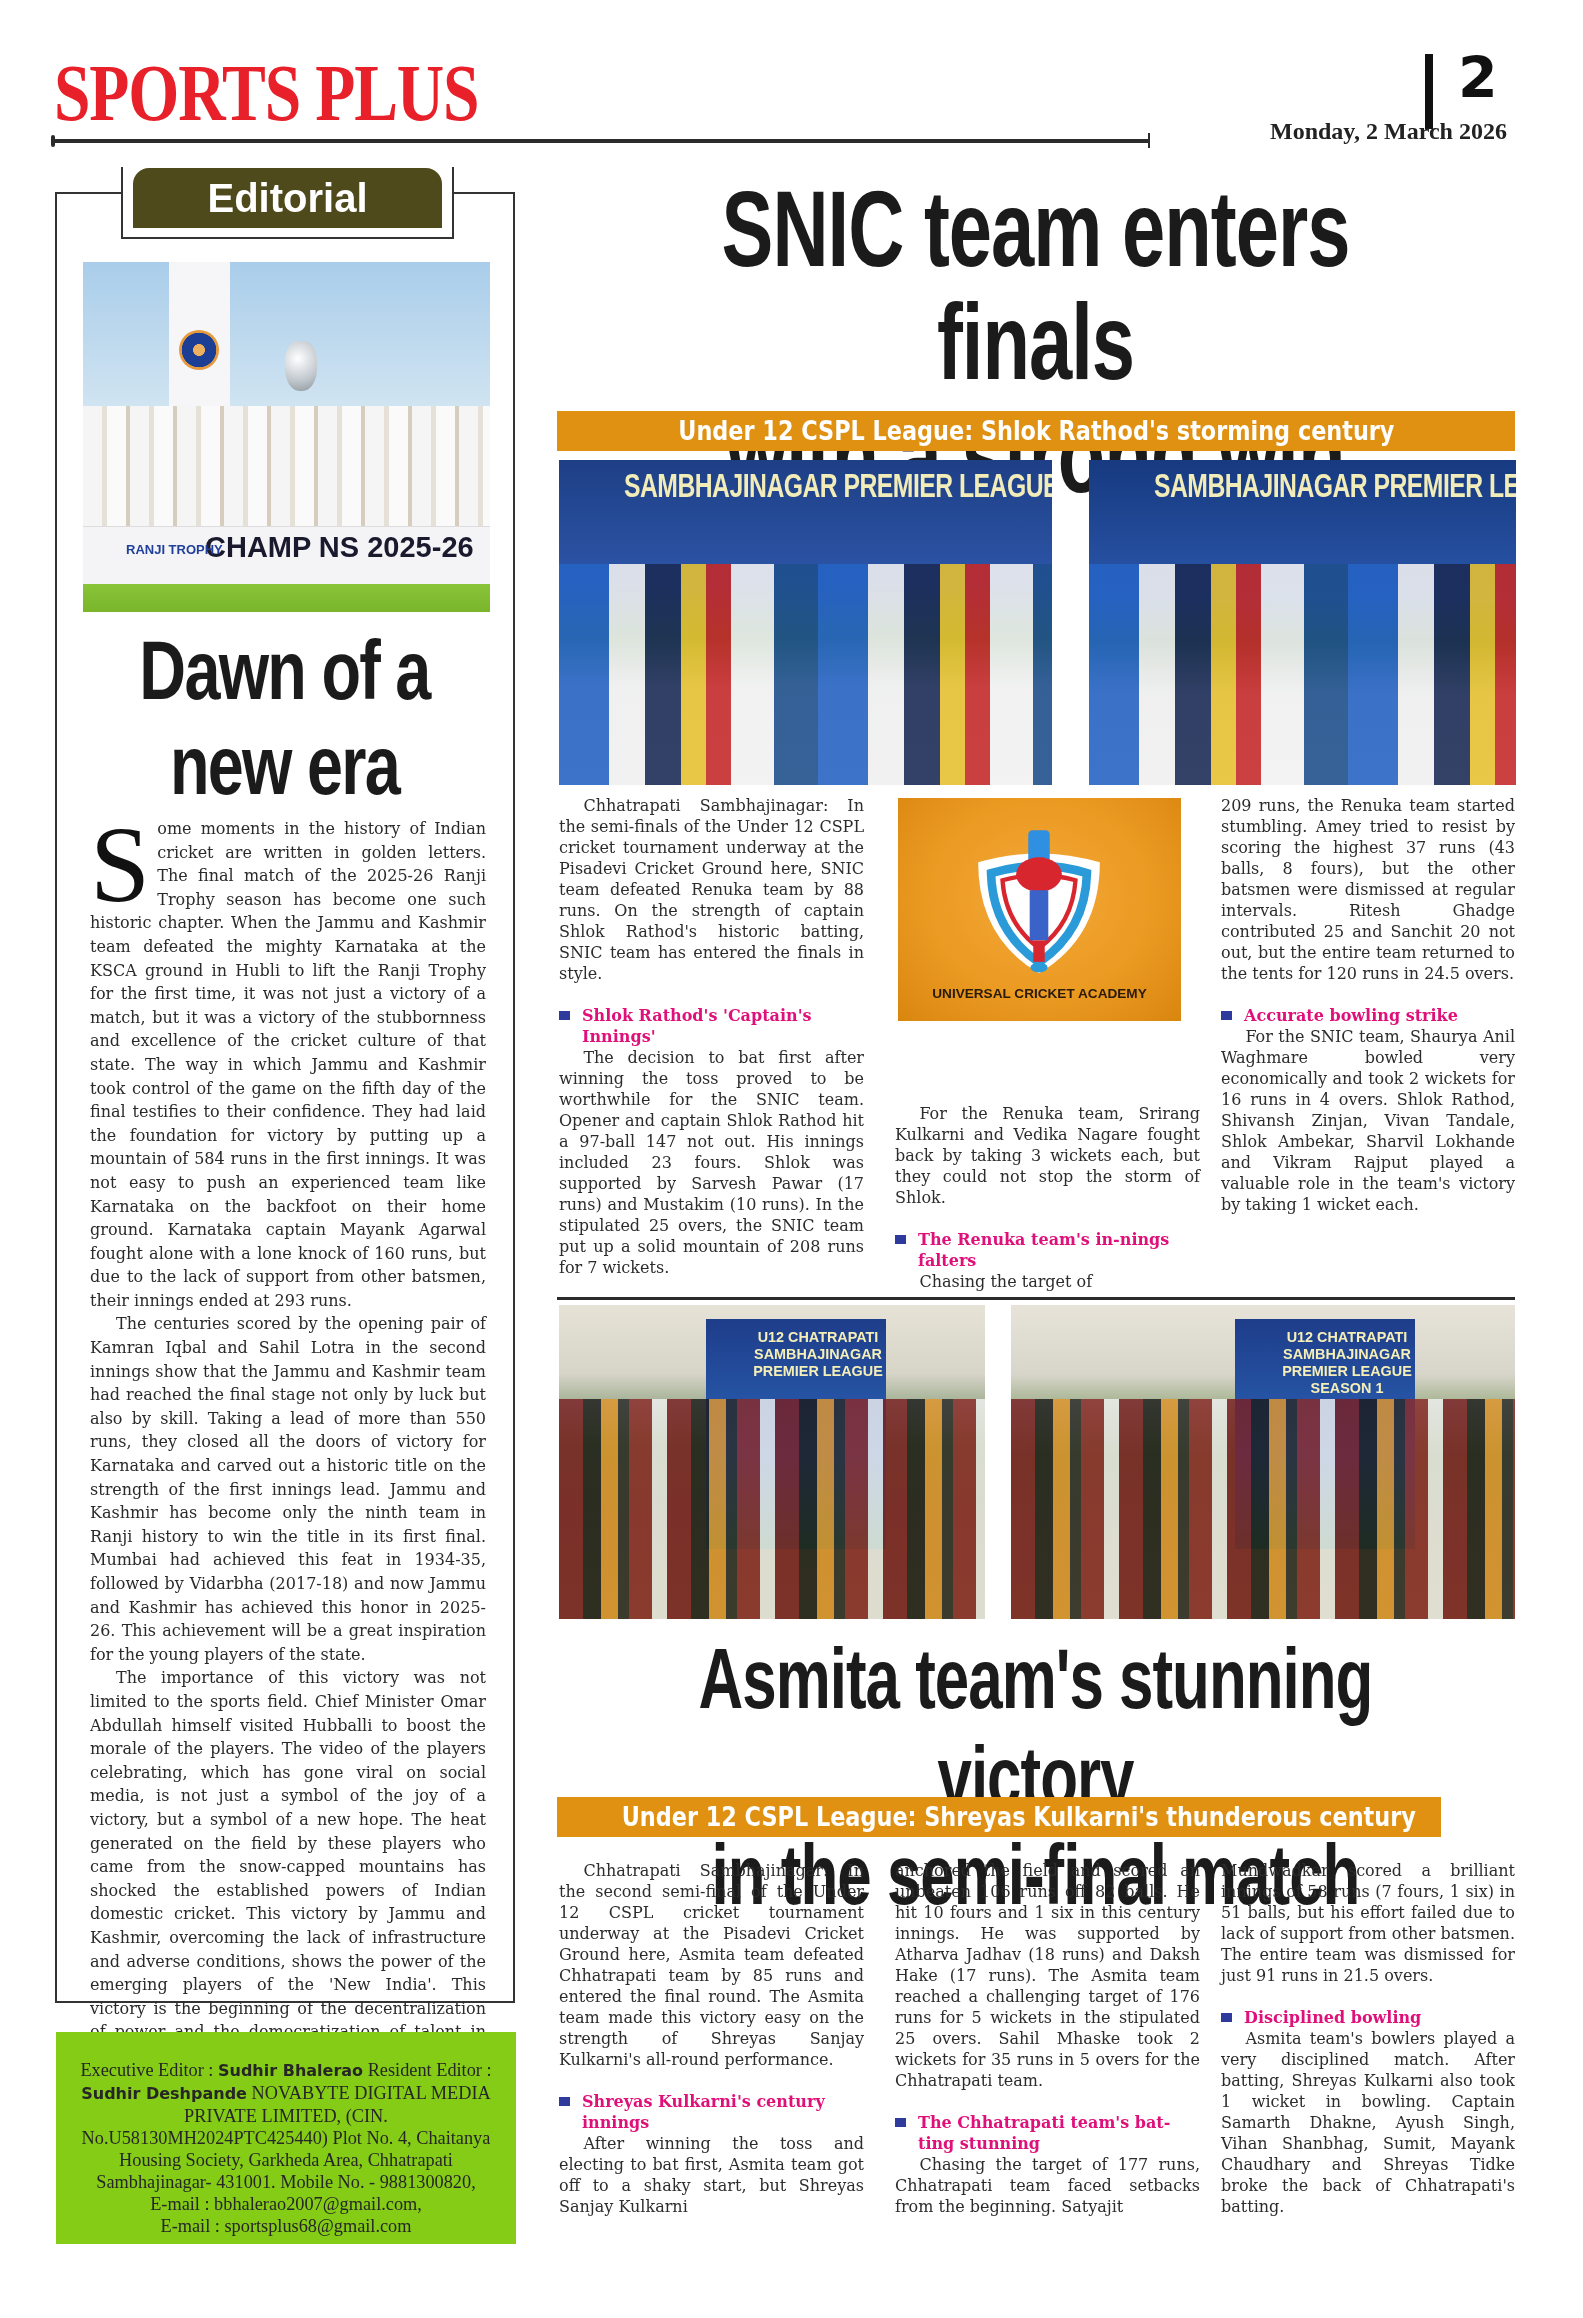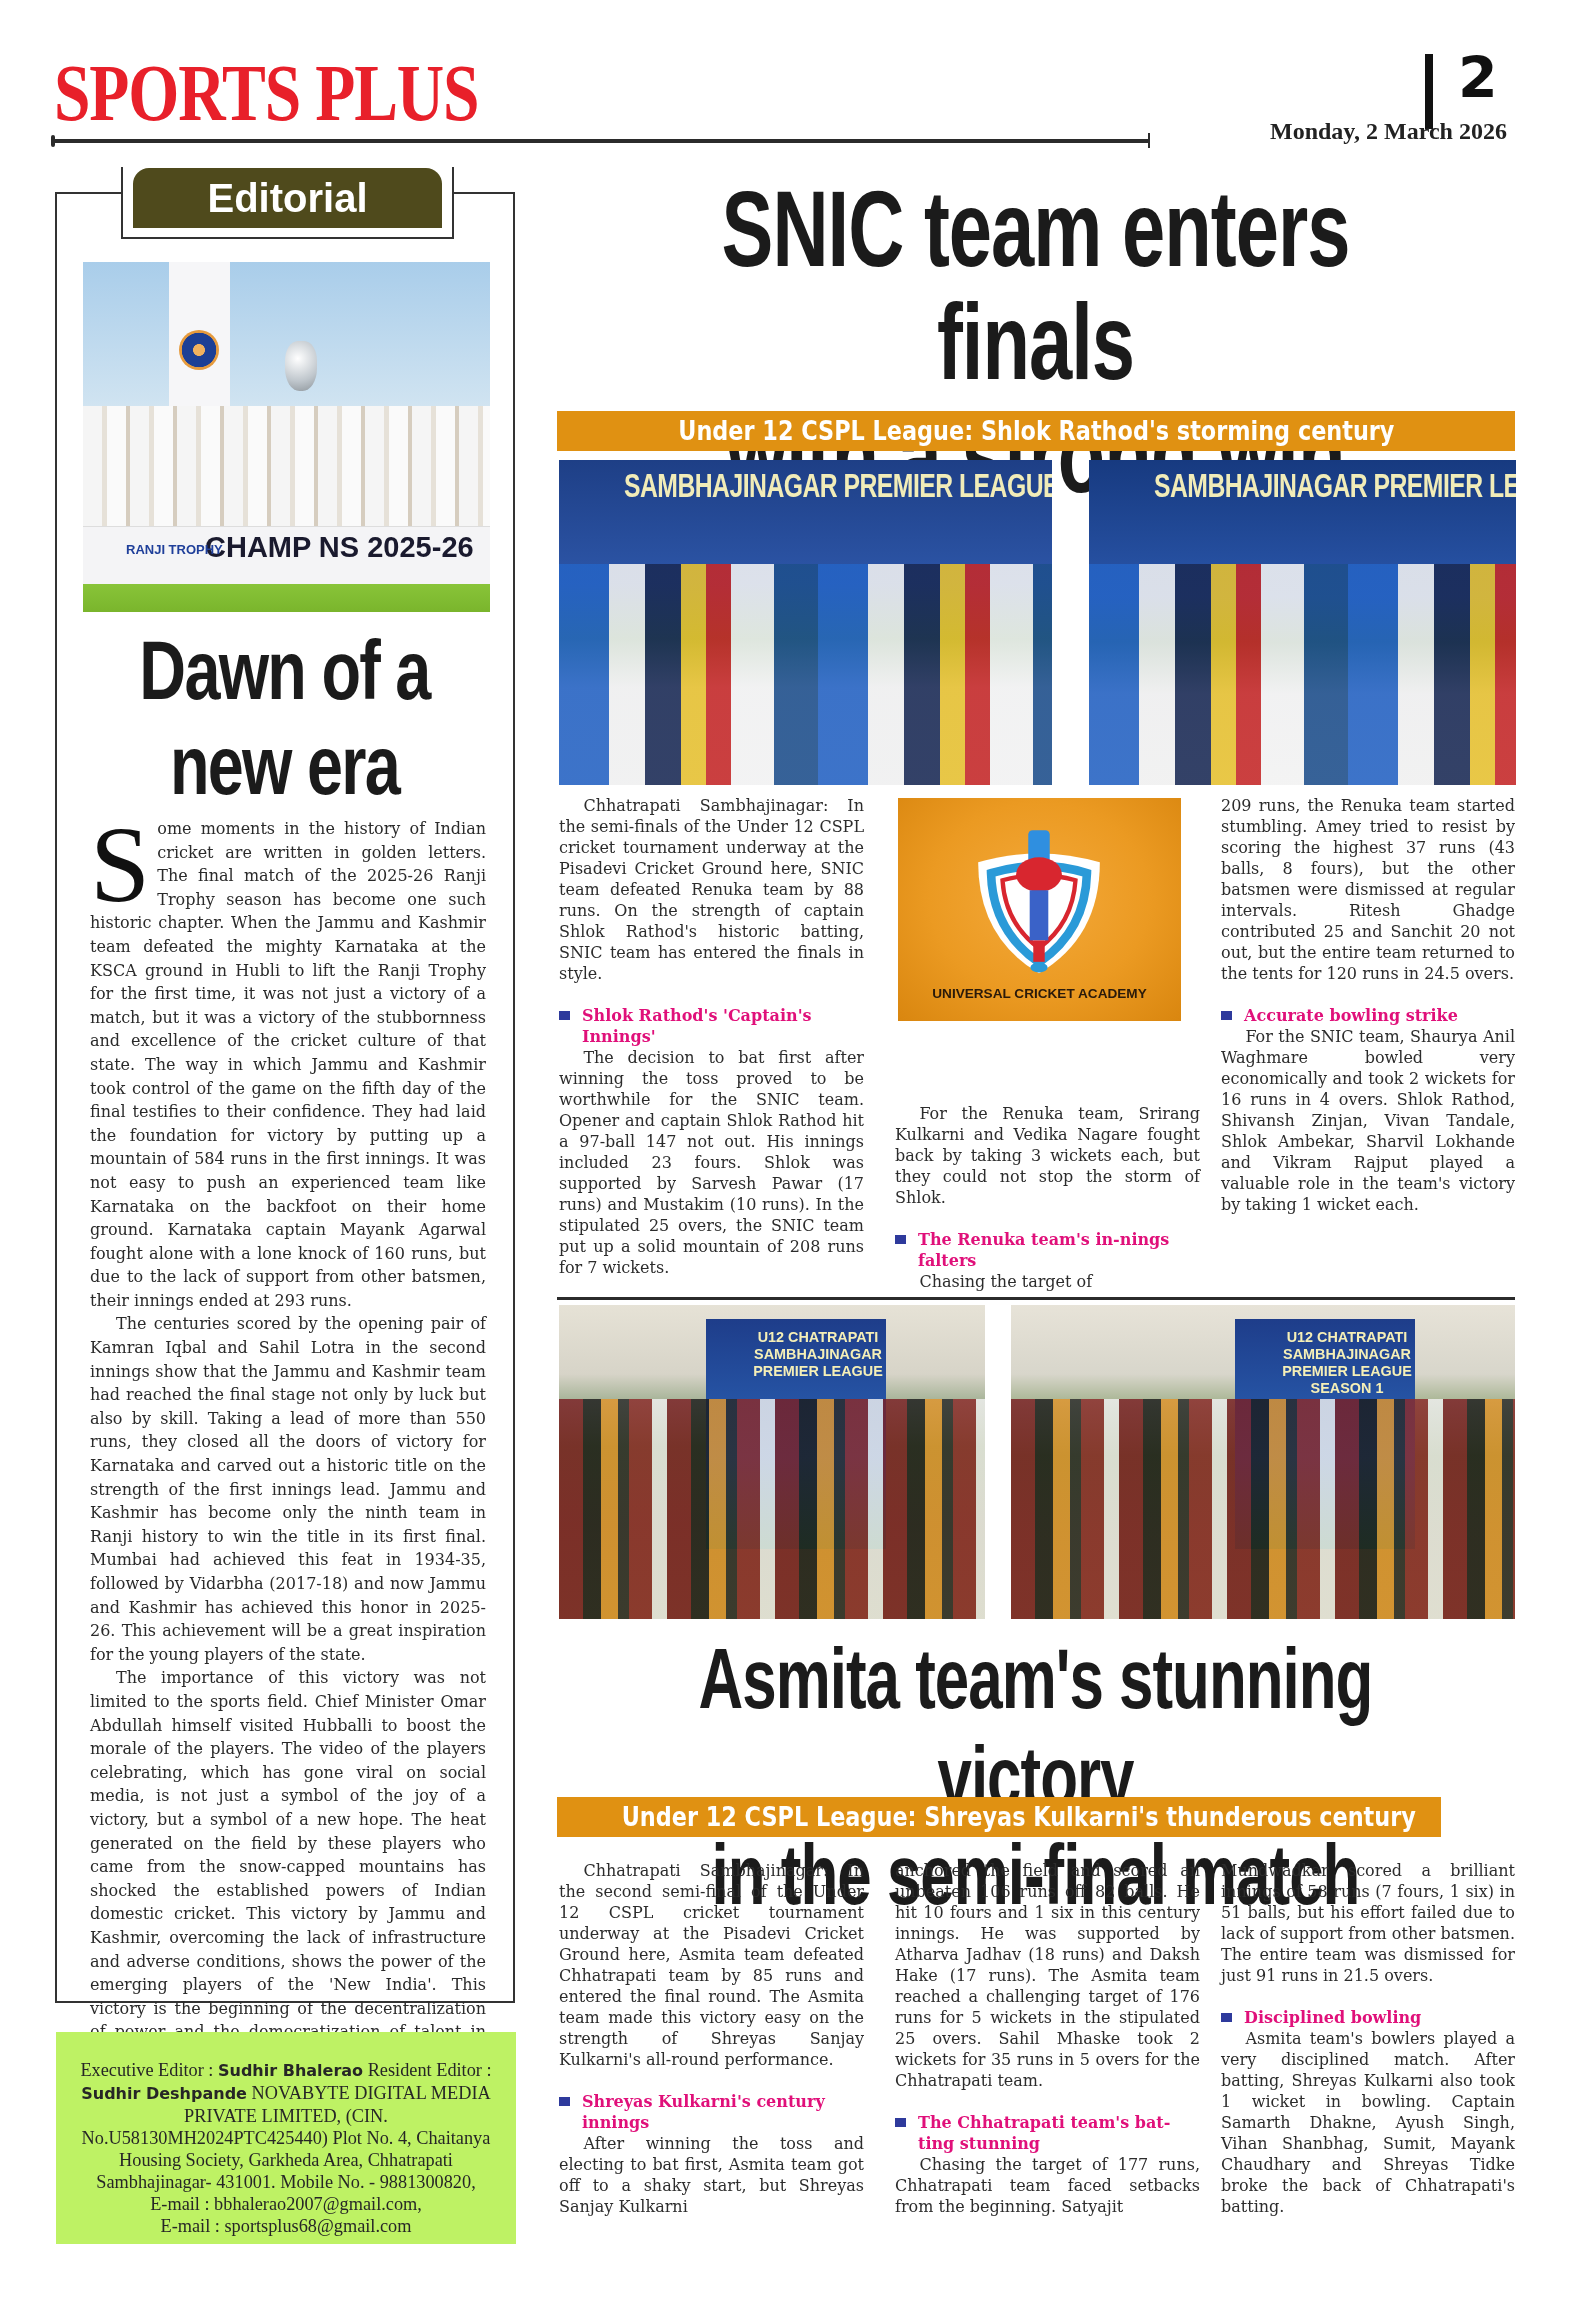--- a/index.html
+++ b/index.html
@@ -24,21 +24,21 @@
   .ed-photo .ranji{position:absolute;left:43px;top:280px;font-family:"Liberation Sans",sans-serif;font-weight:bold;font-size:13px;color:#1f3f9a;}
   .ed-photo .flag{position:absolute;left:86px;top:0;width:61px;height:144px;background:#f6f6f8;}
   .ed-photo .emblem{position:absolute;left:96px;top:68px;width:40px;height:40px;border-radius:50%;background:radial-gradient(circle,#f0b15e 0 20%,#1c3f95 22% 60%,#e59a3d 62% 100%);}
   .ed-photo .trophy{position:absolute;left:202px;top:79px;width:32px;height:50px;border-radius:40% 40% 45% 45%;background:radial-gradient(circle at 40% 35%,#ffffff,#bfc6cc 60%,#8c949a);}
   .ed-headline{left:65px;top:623px;width:439px;text-align:center;font-family:"Liberation Sans",sans-serif;font-weight:bold;font-size:83px;line-height:95px;color:#1b1b1b;letter-spacing:-2.2px;transform:scaleX(0.78);transform-origin:center top;}
   .ed-body{left:90px;top:817px;width:396px;font-family:"DejaVu Serif",serif;font-size:16px;line-height:23.6px;color:#2a2a2a;text-align:justify;}
   .ed-body p{margin:0;text-indent:26px;}
   .ed-body p.first{text-indent:0;}
   .dropcap{float:left;font-family:"Liberation Serif",serif;font-size:108px;line-height:88px;margin:4.3px 7.2px 0 0;color:#111;}
   
-  .footer{left:56px;top:2032px;width:460px;height:212px;background:#bef264;box-sizing:border-box;padding:26.6px 8.6px 0 8.6px;text-align:center;font-family:"Liberation Serif",serif;font-size:18.3px;line-height:22px;color:#262626;}
+  .footer{left:56px;top:2032px;width:460px;height:212px;background:#84cc16;box-sizing:border-box;padding:26.6px 8.6px 0 8.6px;text-align:center;font-family:"Liberation Serif",serif;font-size:18.3px;line-height:22px;color:#262626;}
   .footer b{font-family:"DejaVu Sans",sans-serif;font-size:16px;font-weight:bold;}
   
   .headline{font-family:"Liberation Sans",sans-serif;font-weight:bold;color:#1b1b1b;text-align:center;letter-spacing:-1.4px;}
   .h1{left:556px;top:172px;width:959px;font-size:108px;line-height:113px;transform:scaleX(0.72);transform-origin:center top;}
   .band{background:#e09112;color:#fff;font-family:"DejaVu Sans",sans-serif;font-weight:bold;text-align:center;white-space:nowrap;overflow:hidden;}
   .band1{left:557px;top:411px;width:958px;height:40px;font-size:26px;line-height:40px;}
   .band1 span,.band2 span{display:inline-block;transform:scaleX(0.86);}
   .photo{overflow:hidden;background:#2a4a8a;}
   .p1{left:559px;top:460px;width:493px;height:325px;background:linear-gradient(180deg,#1e3f86 0%,#2d56a8 38%,#3c7f3a 55%,#dfe1e6 70%,#e9eaee 100%);}
   .p2{left:1089px;top:460px;width:427px;height:325px;background:linear-gradient(180deg,#173a80 0%,#2a56aa 42%,#2f6d3a 56%,#dcdde3 72%,#eeeeee 100%);}

